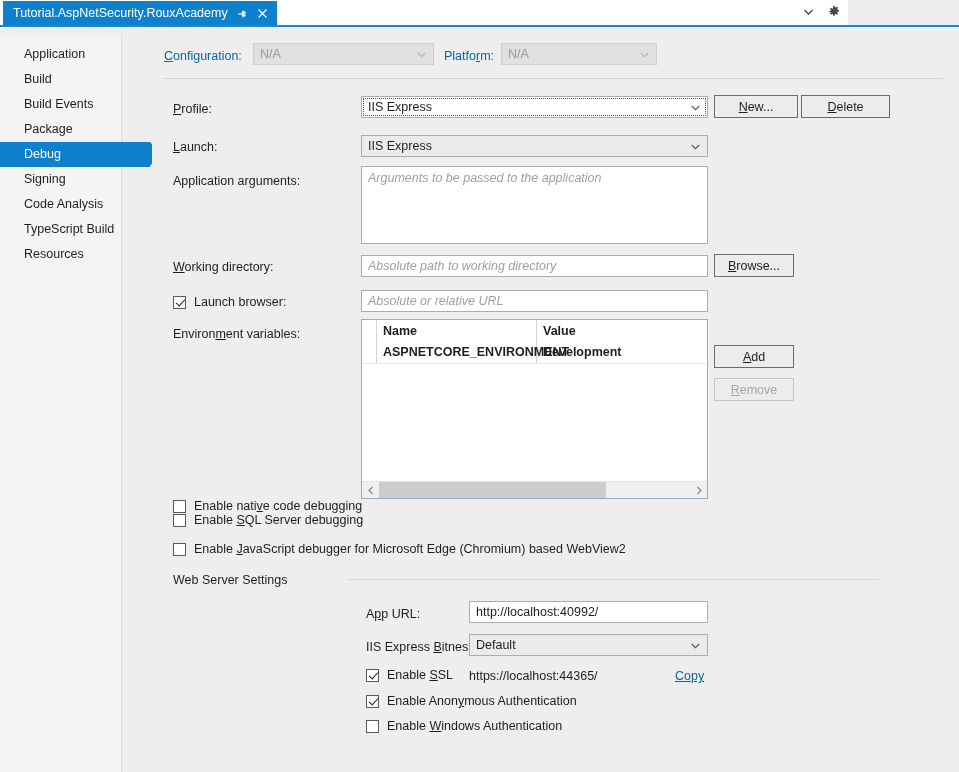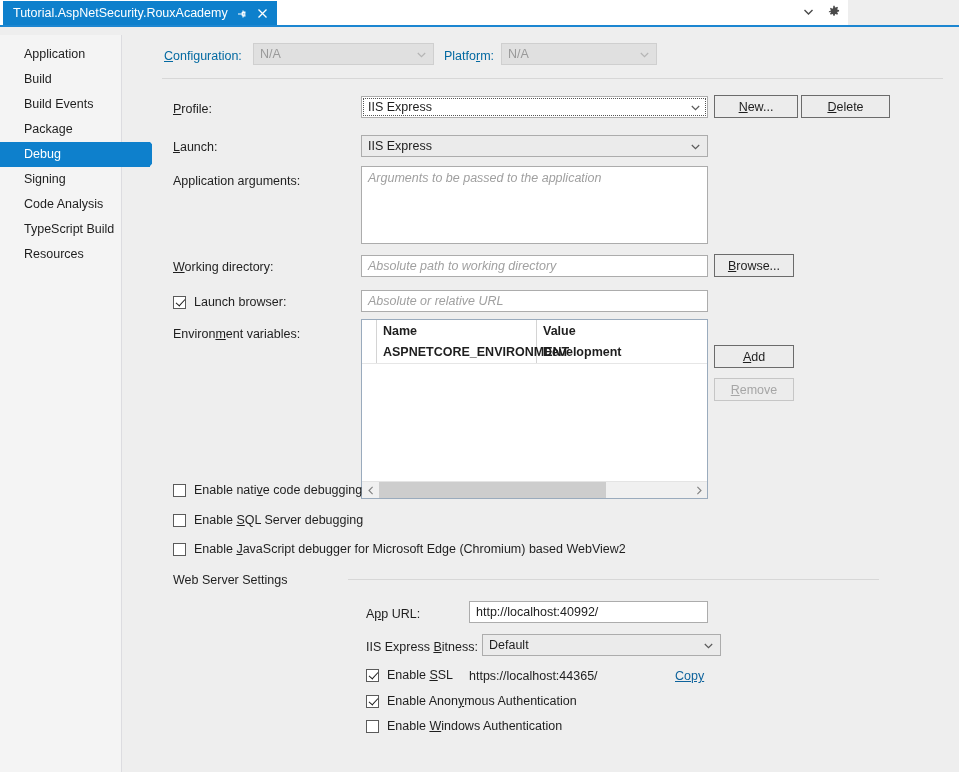--- a/index.html
+++ b/index.html
@@ -476,21 +476,21 @@
           </div>
         </div>
       </div>
       <div class="btn" style="left:562px; top:318px; width:80px; height:23px;align-items:center;">
         <span><u>A</u>dd</span>
       </div>
       <div class="btn disabled" style="left:562px; top:351px; width:80px; height:23px;">
         <span><u>R</u>emove</span>
       </div>
 
-      <div class="cbrow" style="left:21px; top:456px;justify-content:flex-end;">
+      <div class="cbrow" style="left:21px; top:472px;justify-content:flex-end;">
         <span class="cbox"></span>
         <span>Enable nati<u>v</u>e code debugging</span>
       </div>
       <div class="cbrow" style="left:21px; top:486px;">
         <span class="cbox"></span>
         <span>Enable <u>S</u>QL Server debugging</span>
       </div>
       <div class="cbrow" style="left:21px; top:515px;">
         <span class="cbox"></span>
         <span>Enable <u>J</u>avaScript debugger for Microsoft Edge (Chromium) based WebView2</span>
@@ -498,21 +498,21 @@
 
       <div class="lbl" style="left:21px; top:546px;">Web Server Settings</div>
       <div class="hr" style="left:196px; top:552px; width:531px;"></div>
 
       <div class="lbl" style="left:214px; top:580px;">A<u>p</u>p URL:</div>
       <div class="textbox" style="left:317px; top:574px; width:239px; height:22px;">
         <span>http://localhost:40992/</span>
       </div>
 
       <div class="lbl" style="left:214px; top:613px;">IIS Express <u>B</u>itness:</div>
-      <div class="combo" style="left:330px; top:607px; width:239px; height:22px;">
+      <div class="combo" style="left:317px; top:607px; width:239px; height:22px;">
         <span>Default</span>
         <span class="arrow">
           <svg width="9" height="6" viewBox="0 0 9 6">
               <path d="M0.8 1l3.7 3.6L8.2 1" stroke="#5a5a5a" stroke-width="1.2" fill="none"></path>
             </svg>
         </span>
       </div>
 
       <div class="cbrow" style="left:214px; top:641px;text-align:center;">
         <span class="cbox checked"></span>

